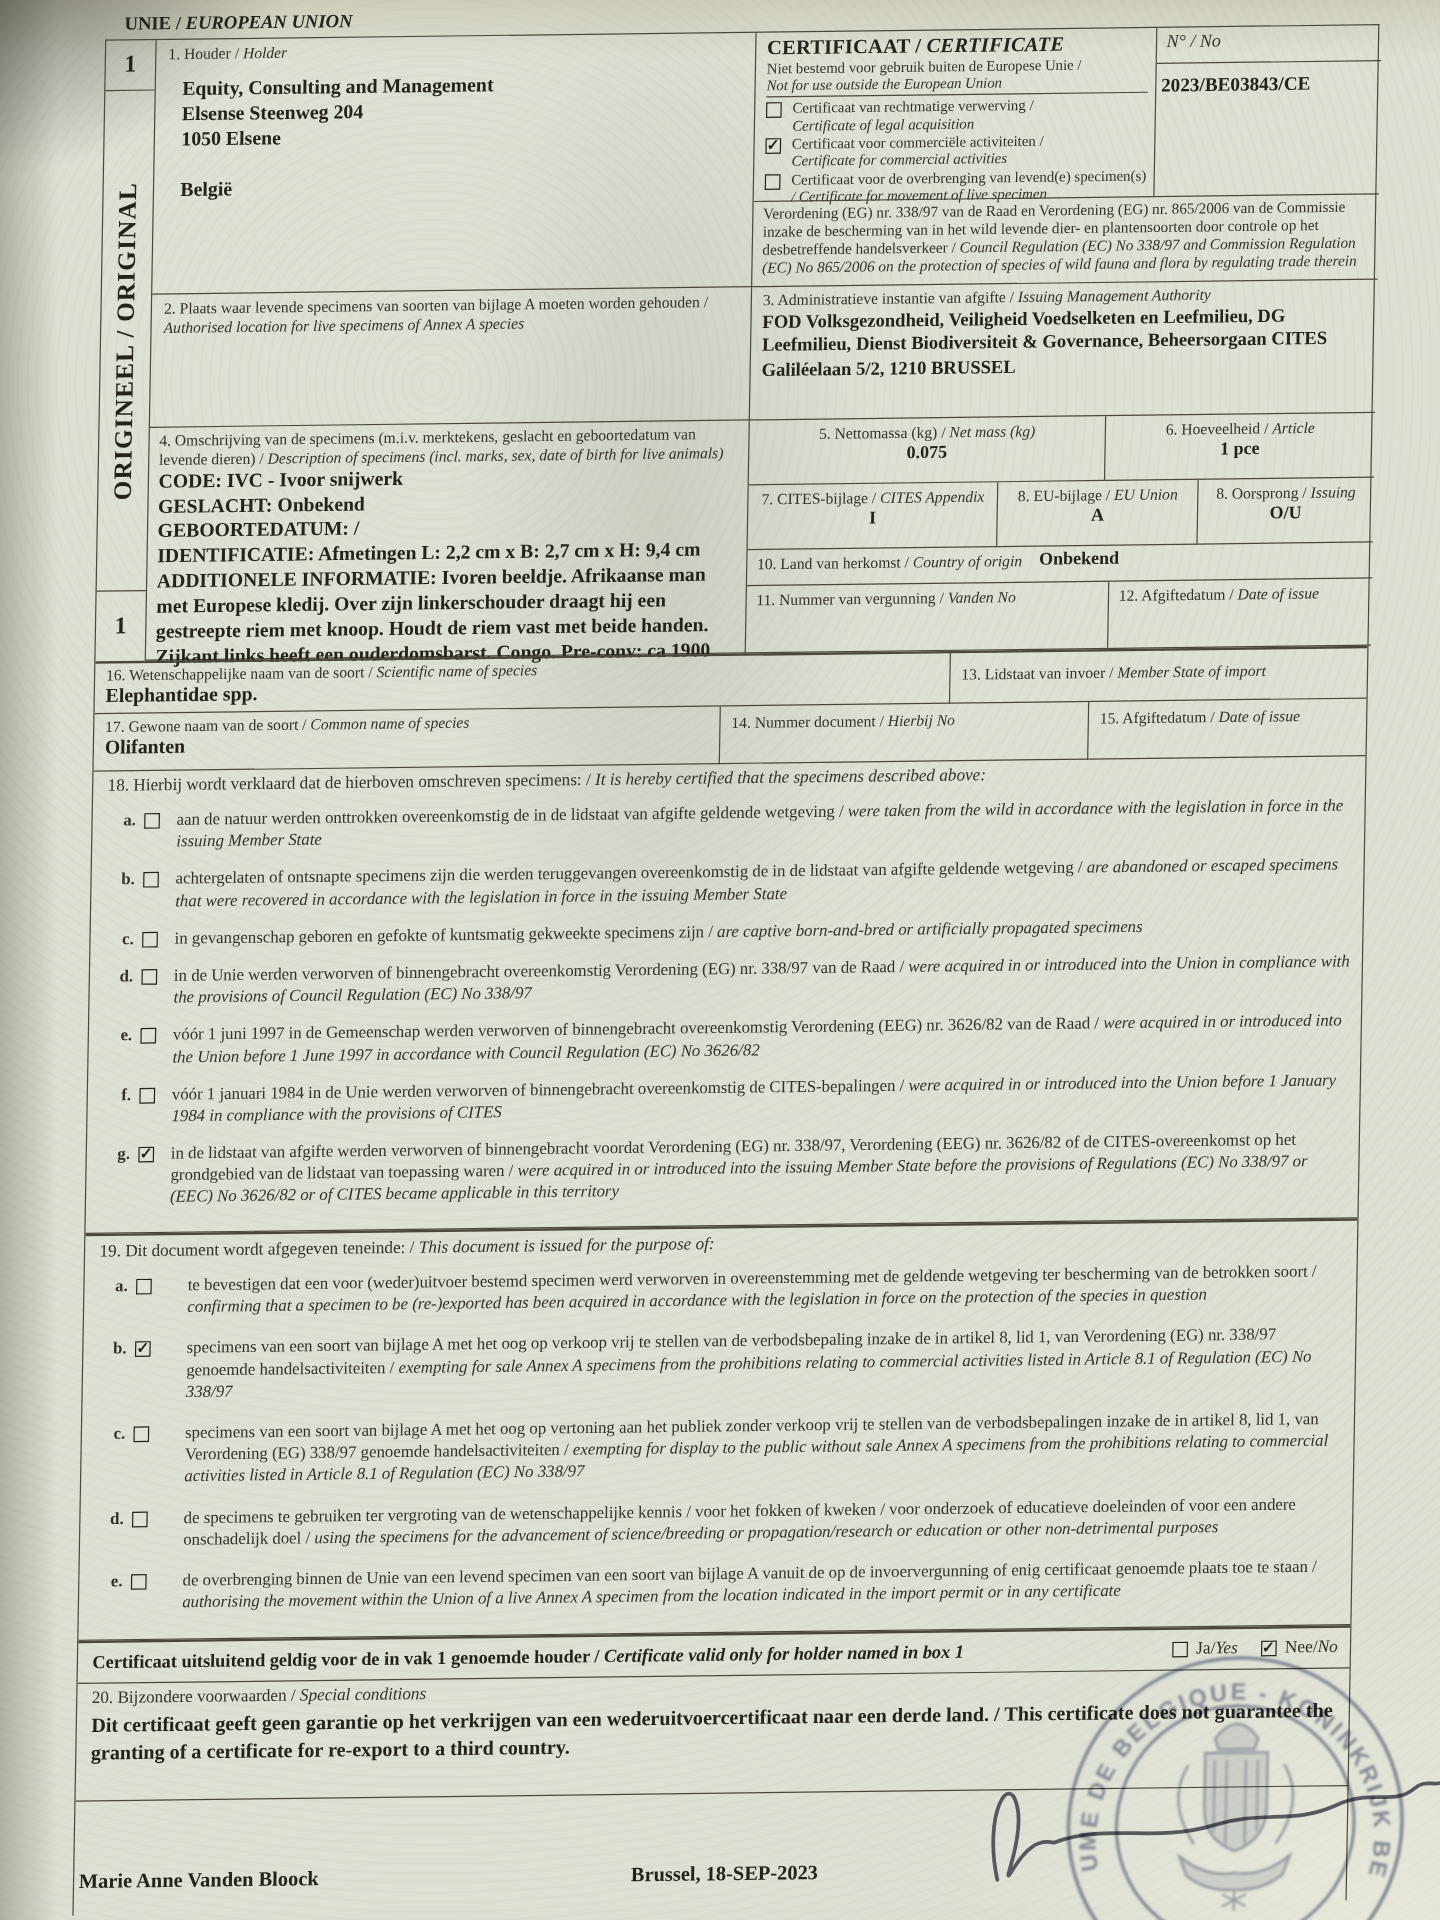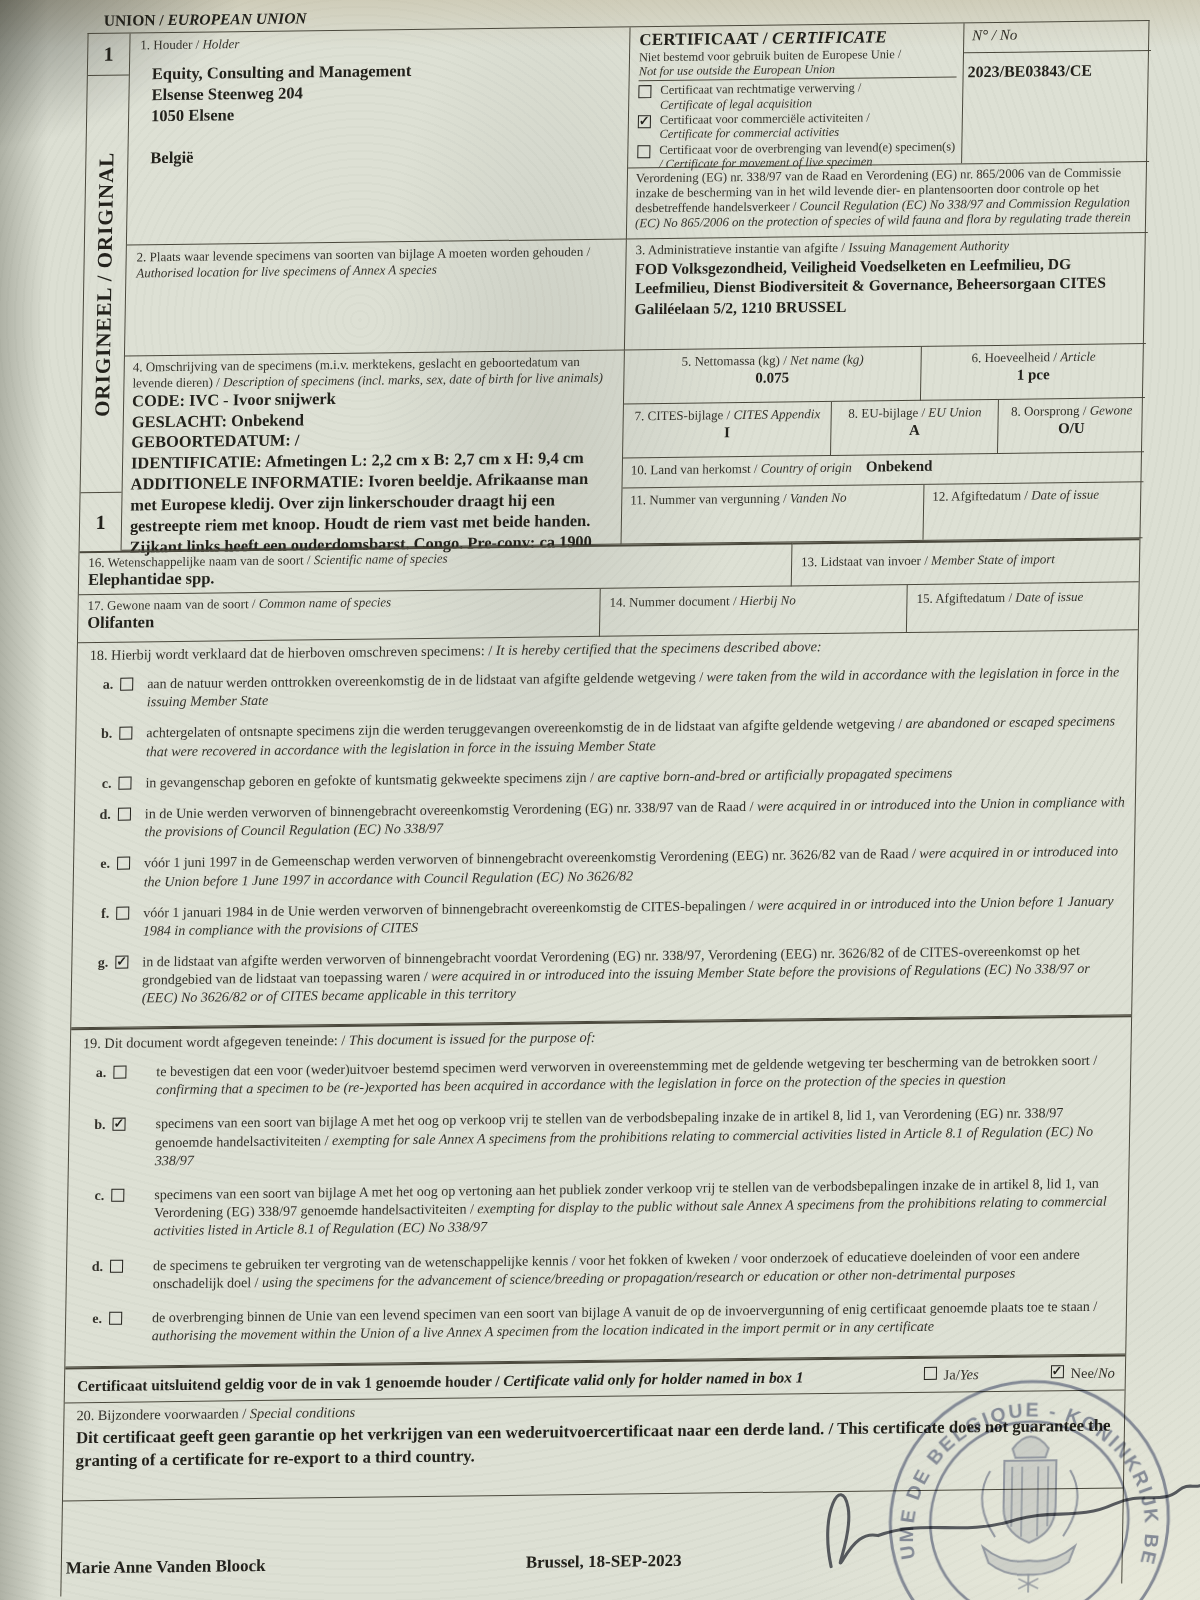--- a/index.html
+++ b/index.html
@@ -121,21 +121,21 @@
 
   .cbx{display:inline-block; width:13px; height:13px; border:1.5px solid var(--ink-bold);
        position:relative; background:rgba(255,255,255,.08); flex:none;}
   .cbx.checked::after{content:"✓"; position:absolute; left:0px; top:-3px; font-size:13px;
        font-weight:bold; color:var(--ink-bold);}
 
   
   .vrow{height:36px; display:flex; align-items:center; padding:0 10px 0 12px; font-size:15.3px;}
   .vrow .t{font-weight:bold; color:var(--ink-bold); flex:1;}
   .vrow .t .en{font-weight:bold;}
-  .vrow .opt{display:flex; align-items:flex-start; gap:7px; margin-left:72px; font-size:14.5px;}
+  .vrow .opt{display:flex; align-items:center; gap:7px; margin-left:19px; font-size:14.5px;}
   .vrow .opt .ol{white-space:nowrap;}
   .vrow .opt .en{font-style:italic;}
 
   
   .box20{height:97px; padding:4px 10px 0 12px;}
   .box20 .l{font-size:14.3px;}
   .box20 .t{font-weight:bold; font-size:16.8px; line-height:1.35; color:var(--ink-bold); margin-top:3px;}
   .footer{height:96px; display:flex; align-items:flex-end; padding:0 0 18px 4px;}
   .footer .name{font-weight:bold; font-size:17px; color:var(--ink-bold); width:460px;}
   .footer .pd{font-weight:bold; font-size:17px; color:var(--ink-bold);}
@@ -144,21 +144,21 @@
     opacity:.88; mix-blend-mode:multiply;}
   .sig{position:absolute; left:752px; top:1438px; width:400px; height:150px; transform:rotate(-3deg);
     mix-blend-mode:multiply;}
 </style>
 </head>
 <body>
 
 <div class="doc">
 
   <div class="toplabel">
-    <span class="nl">UNION / </span><span class="en">EUROPEAN UNION</span>
+    <span class="nl">UNIE / </span><span class="en">EUROPEAN UNION</span>
   </div>
 
   <div class="tbl">
 
     <div class="row">
       <div class="rail cell bR">
         <div class="num bB">1</div>
         <div class="orig bB">
           <span>ORIGINEEL / ORIGINAL</span>
         </div>
@@ -239,39 +239,39 @@
                 <div>CODE: IVC - Ivoor snijwerk</div>
                 <div>GESLACHT: Onbekend</div>
                 <div>GEBOORTEDATUM: /</div>
                 <div>IDENTIFICATIE: Afmetingen L: 2,2 cm x B: 2,7 cm x H: 9,4 cm</div>
                 <div>ADDITIONELE INFORMATIE: Ivoren beeldje. Afrikaanse man met Europese kledij. Over zijn linkerschouder draagt hij een gestreepte riem met knoop. Houdt de riem vast met beide handen. Zijkant links heeft een ouderdomsbarst. Congo. Pre-conv: ca 1900</div>
               </div>
           </div>
           <div class="rgrid cell bB">
             <div class="r1">
               <div class="cell bR bB b56 box5">
-                <div class="lbl"><span>5. Nettomassa (kg) / </span><span class="en">Net name (kg)</span></div>
+                <div class="lbl"><span>5. Nettomassa (kg) / </span><span class="en">Net mass (kg)</span></div>
                 <div class="v">0.075</div>
               </div>
               <div class="cell bB b56 box6">
                 <div class="lbl"><span>6. Hoeveelheid / </span><span class="en">Article</span></div>
                 <div class="v">1 pce</div>
               </div>
             </div>
             <div class="r2">
               <div class="cell bR bB b56 box7">
                 <div class="lbl"><span>7. CITES-bijlage / </span><span class="en">CITES Appendix</span></div>
                 <div class="v">I</div>
               </div>
               <div class="cell bR bB b56 box8">
                 <div class="lbl"><span>8. EU-bijlage / </span><span class="en">EU Union</span></div>
                 <div class="v">A</div>
               </div>
               <div class="cell bB b56 box9">
-                <div class="lbl"><span>8. Oorsprong / </span><span class="en">Gewone</span></div>
+                <div class="lbl"><span>8. Oorsprong / </span><span class="en">Issuing</span></div>
                 <div class="v">O/U</div>
               </div>
             </div>
             <div class="r3 cell bB">
               <div class="lbl"><span>10. Land van herkomst / </span><span class="en">Country of origin</span></div>
               <div class="v">Onbekend</div>
             </div>
             <div class="r4">
               <div class="cell bR box11">
                 <div class="lbl"><span>11. Nummer van vergunning / </span><span class="en">Vanden No</span></div>

